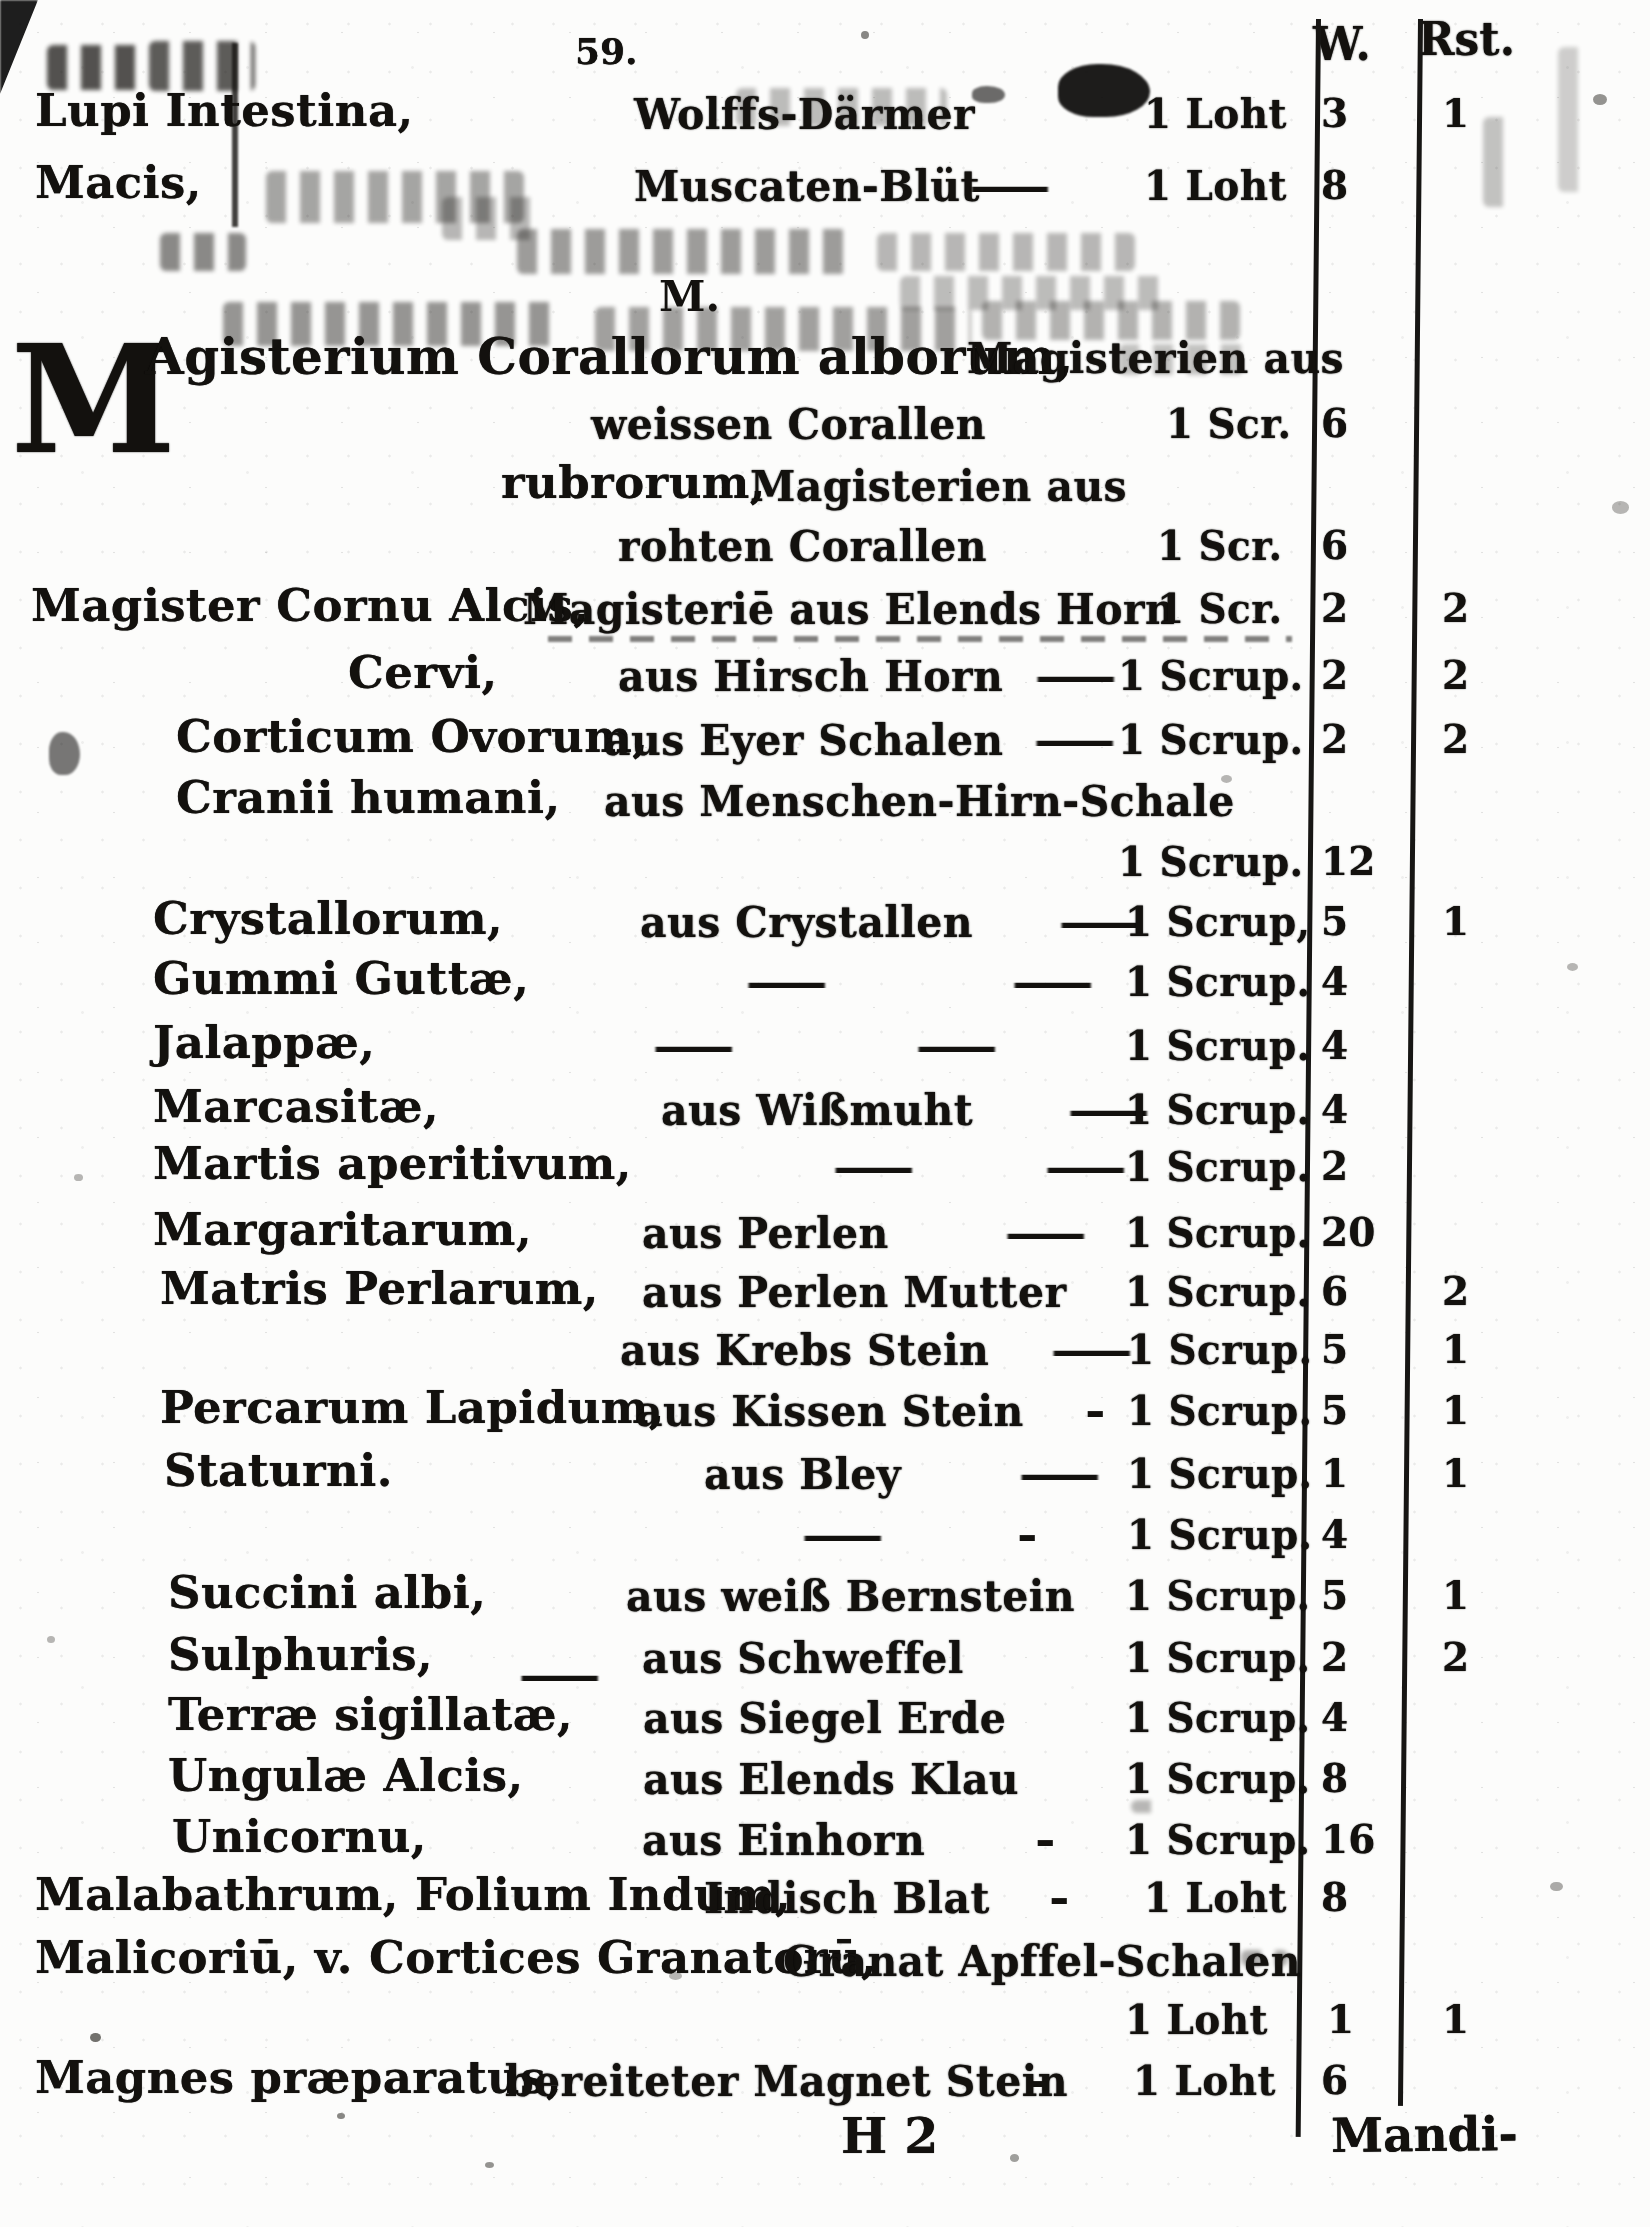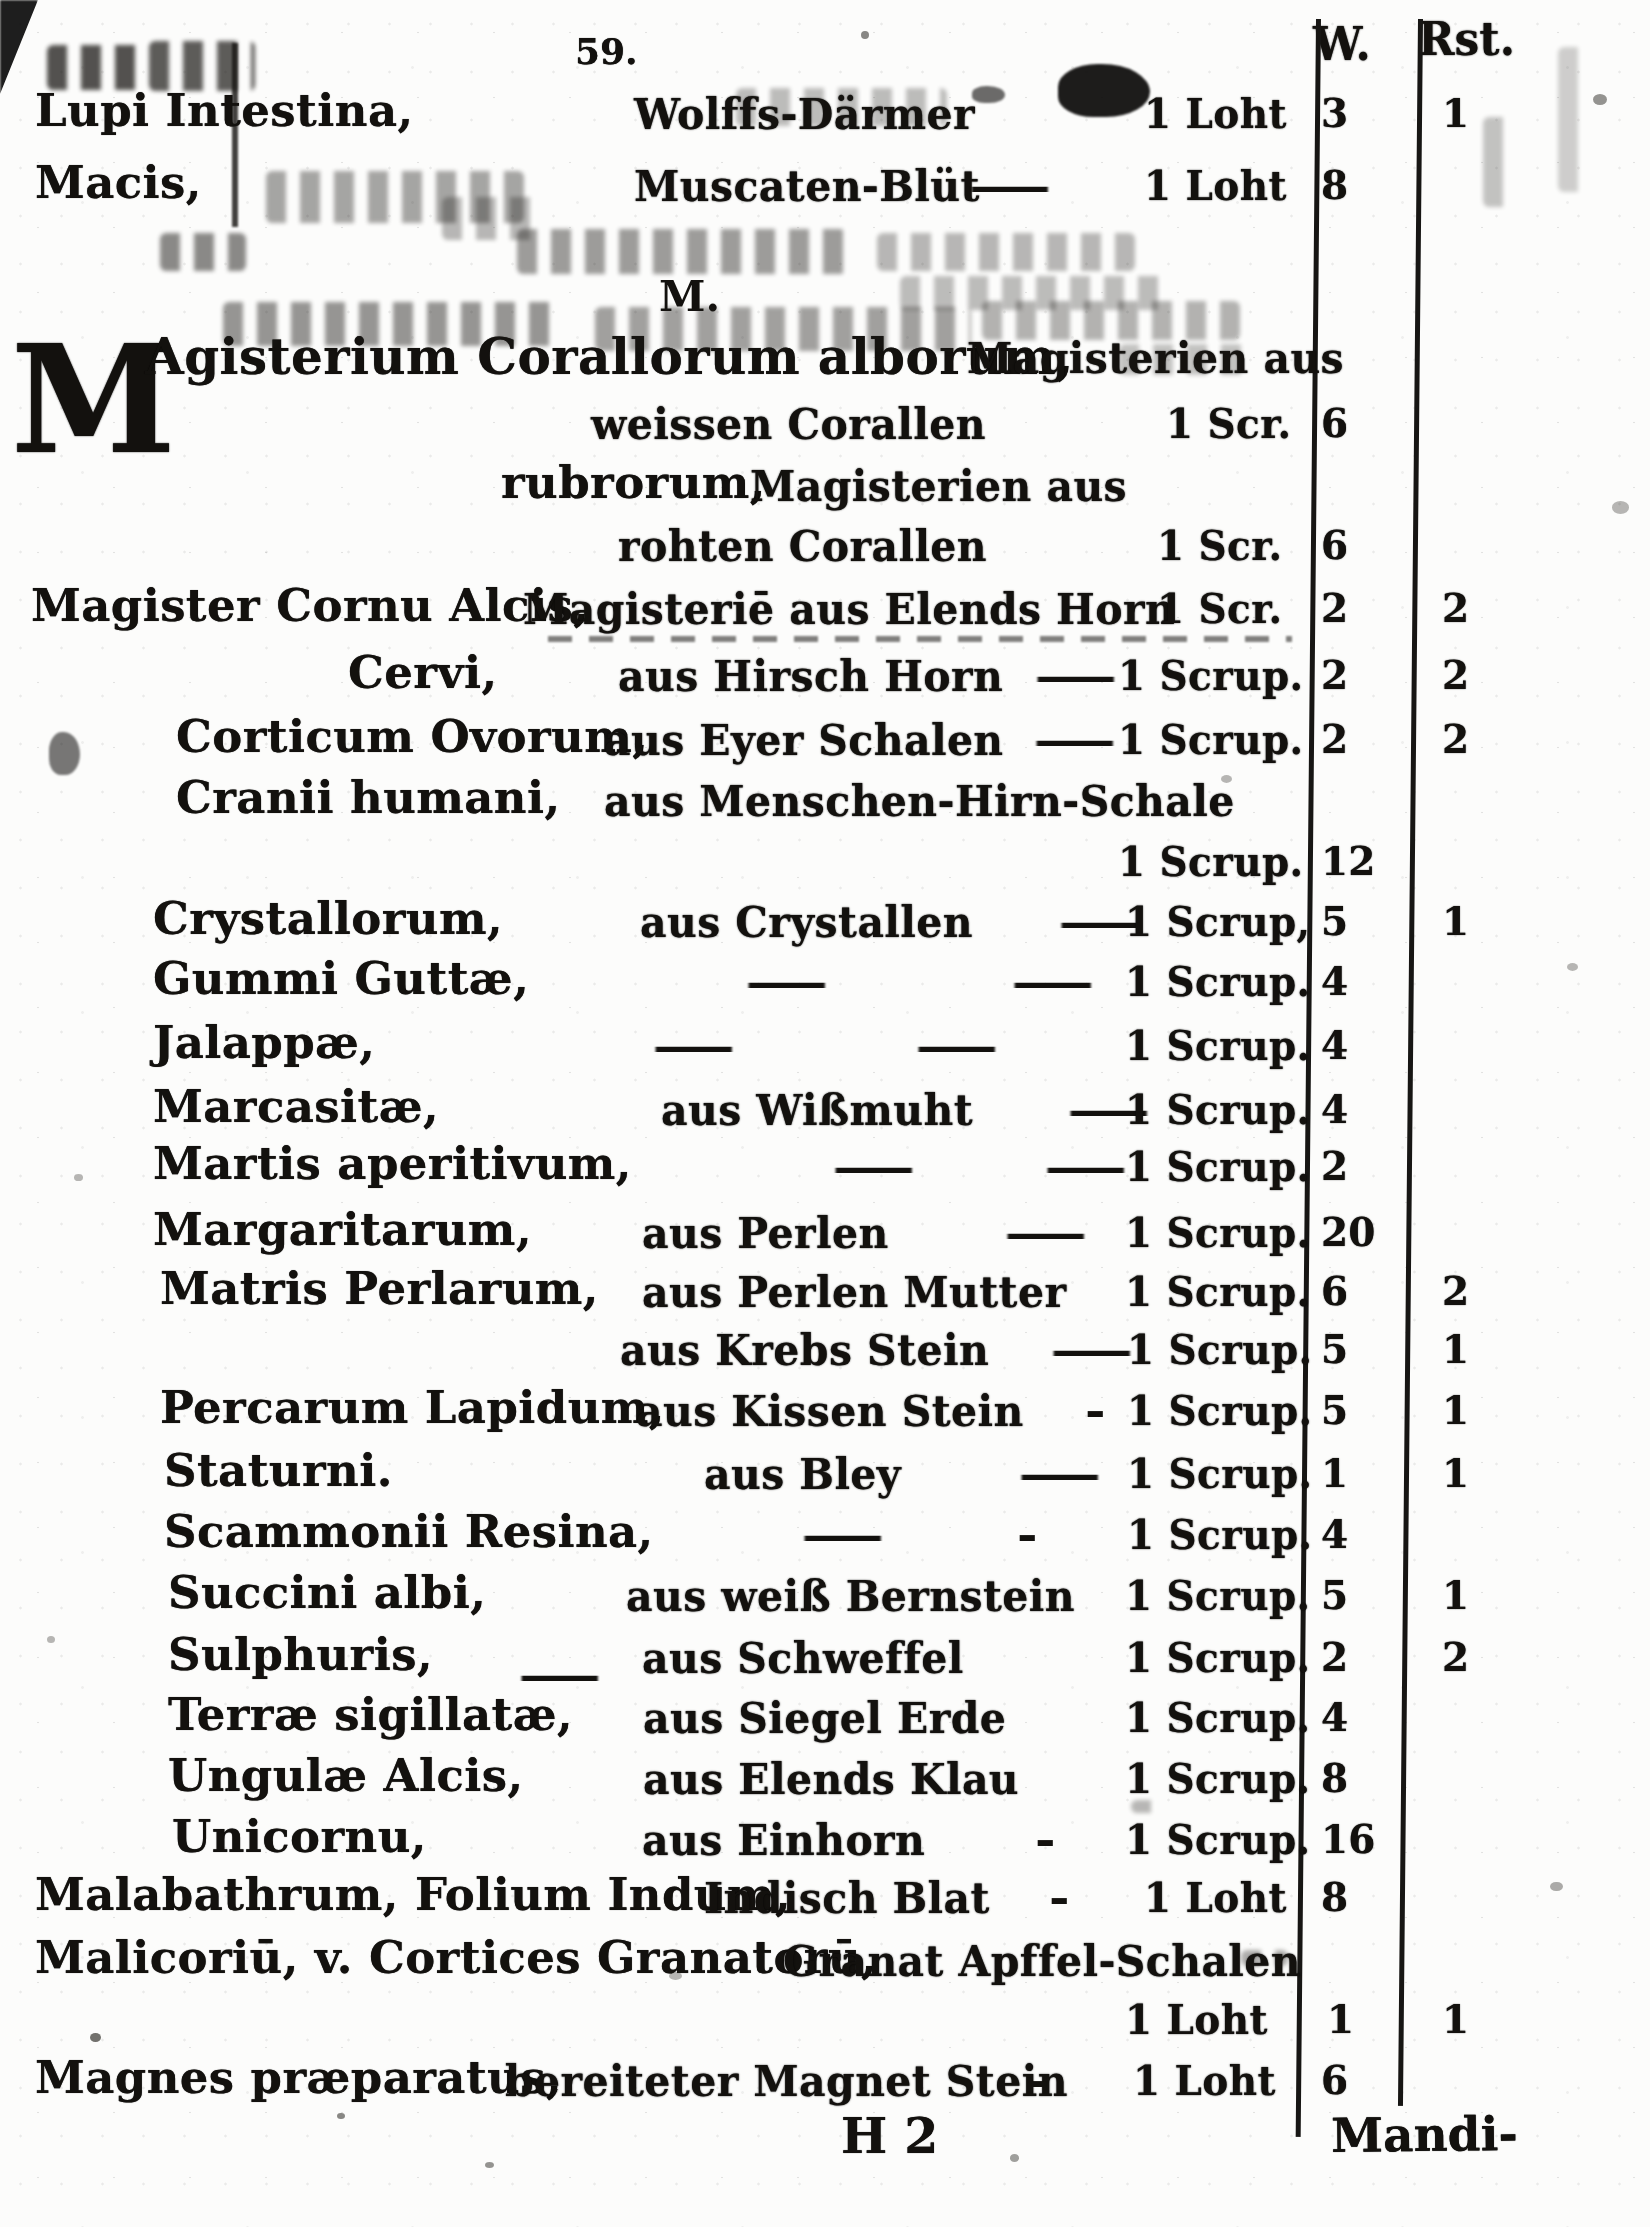--- a/index.html
+++ b/index.html
@@ -193,21 +193,20 @@
       </div>
       <div class="row" style="position: absolute; left: 0px; top: 1448px; width: 1651px; height: 72px;">
         <span class="piece lat" style="left: 164px; top: 0px;">Staturni.</span>
         <span class="piece frk" style="left: 704px; top: 4.7px;">aus Bley</span>
         <span class="piece dash" style="left: 1017px; top: 3.1px;">—</span>
         <span class="piece qty" style="left: 1127px; top: 4.7px;">1 Scrup.</span>
         <span class="piece num" style="left: 1321px; top: 6.3px;">1</span>
         <span class="piece num" style="left: 1442px; top: 6.3px;">1</span>
       </div>
       <div class="row" style="position: absolute; left: 0px; top: 1509px; width: 1651px; height: 72px;">
-        <span class="piece lat" style="left: 164px; top: 0px;">Scammonii Resina,</span>
         <span class="piece dash" style="left: 800px; top: 3.1px;">—</span>
         <span class="piece dash short" style="left: 1017px; top: 3.1px;">-</span>
         <span class="piece qty" style="left: 1127px; top: 4.7px;">1 Scrup.</span>
         <span class="piece num" style="left: 1321px; top: 6.3px;">4</span>
       </div>
       <div class="row" style="position: absolute; left: 0px; top: 1570px; width: 1651px; height: 72px;">
         <span class="piece lat" style="left: 168px; top: 0px;">Succini albi,</span>
         <span class="piece frk" style="left: 626px; top: 4.7px;">aus weiß Bernstein</span>
         <span class="piece qty" style="left: 1125px; top: 4.7px;">1 Scrup.</span>
         <span class="piece num" style="left: 1321px; top: 6.3px;">5</span>

